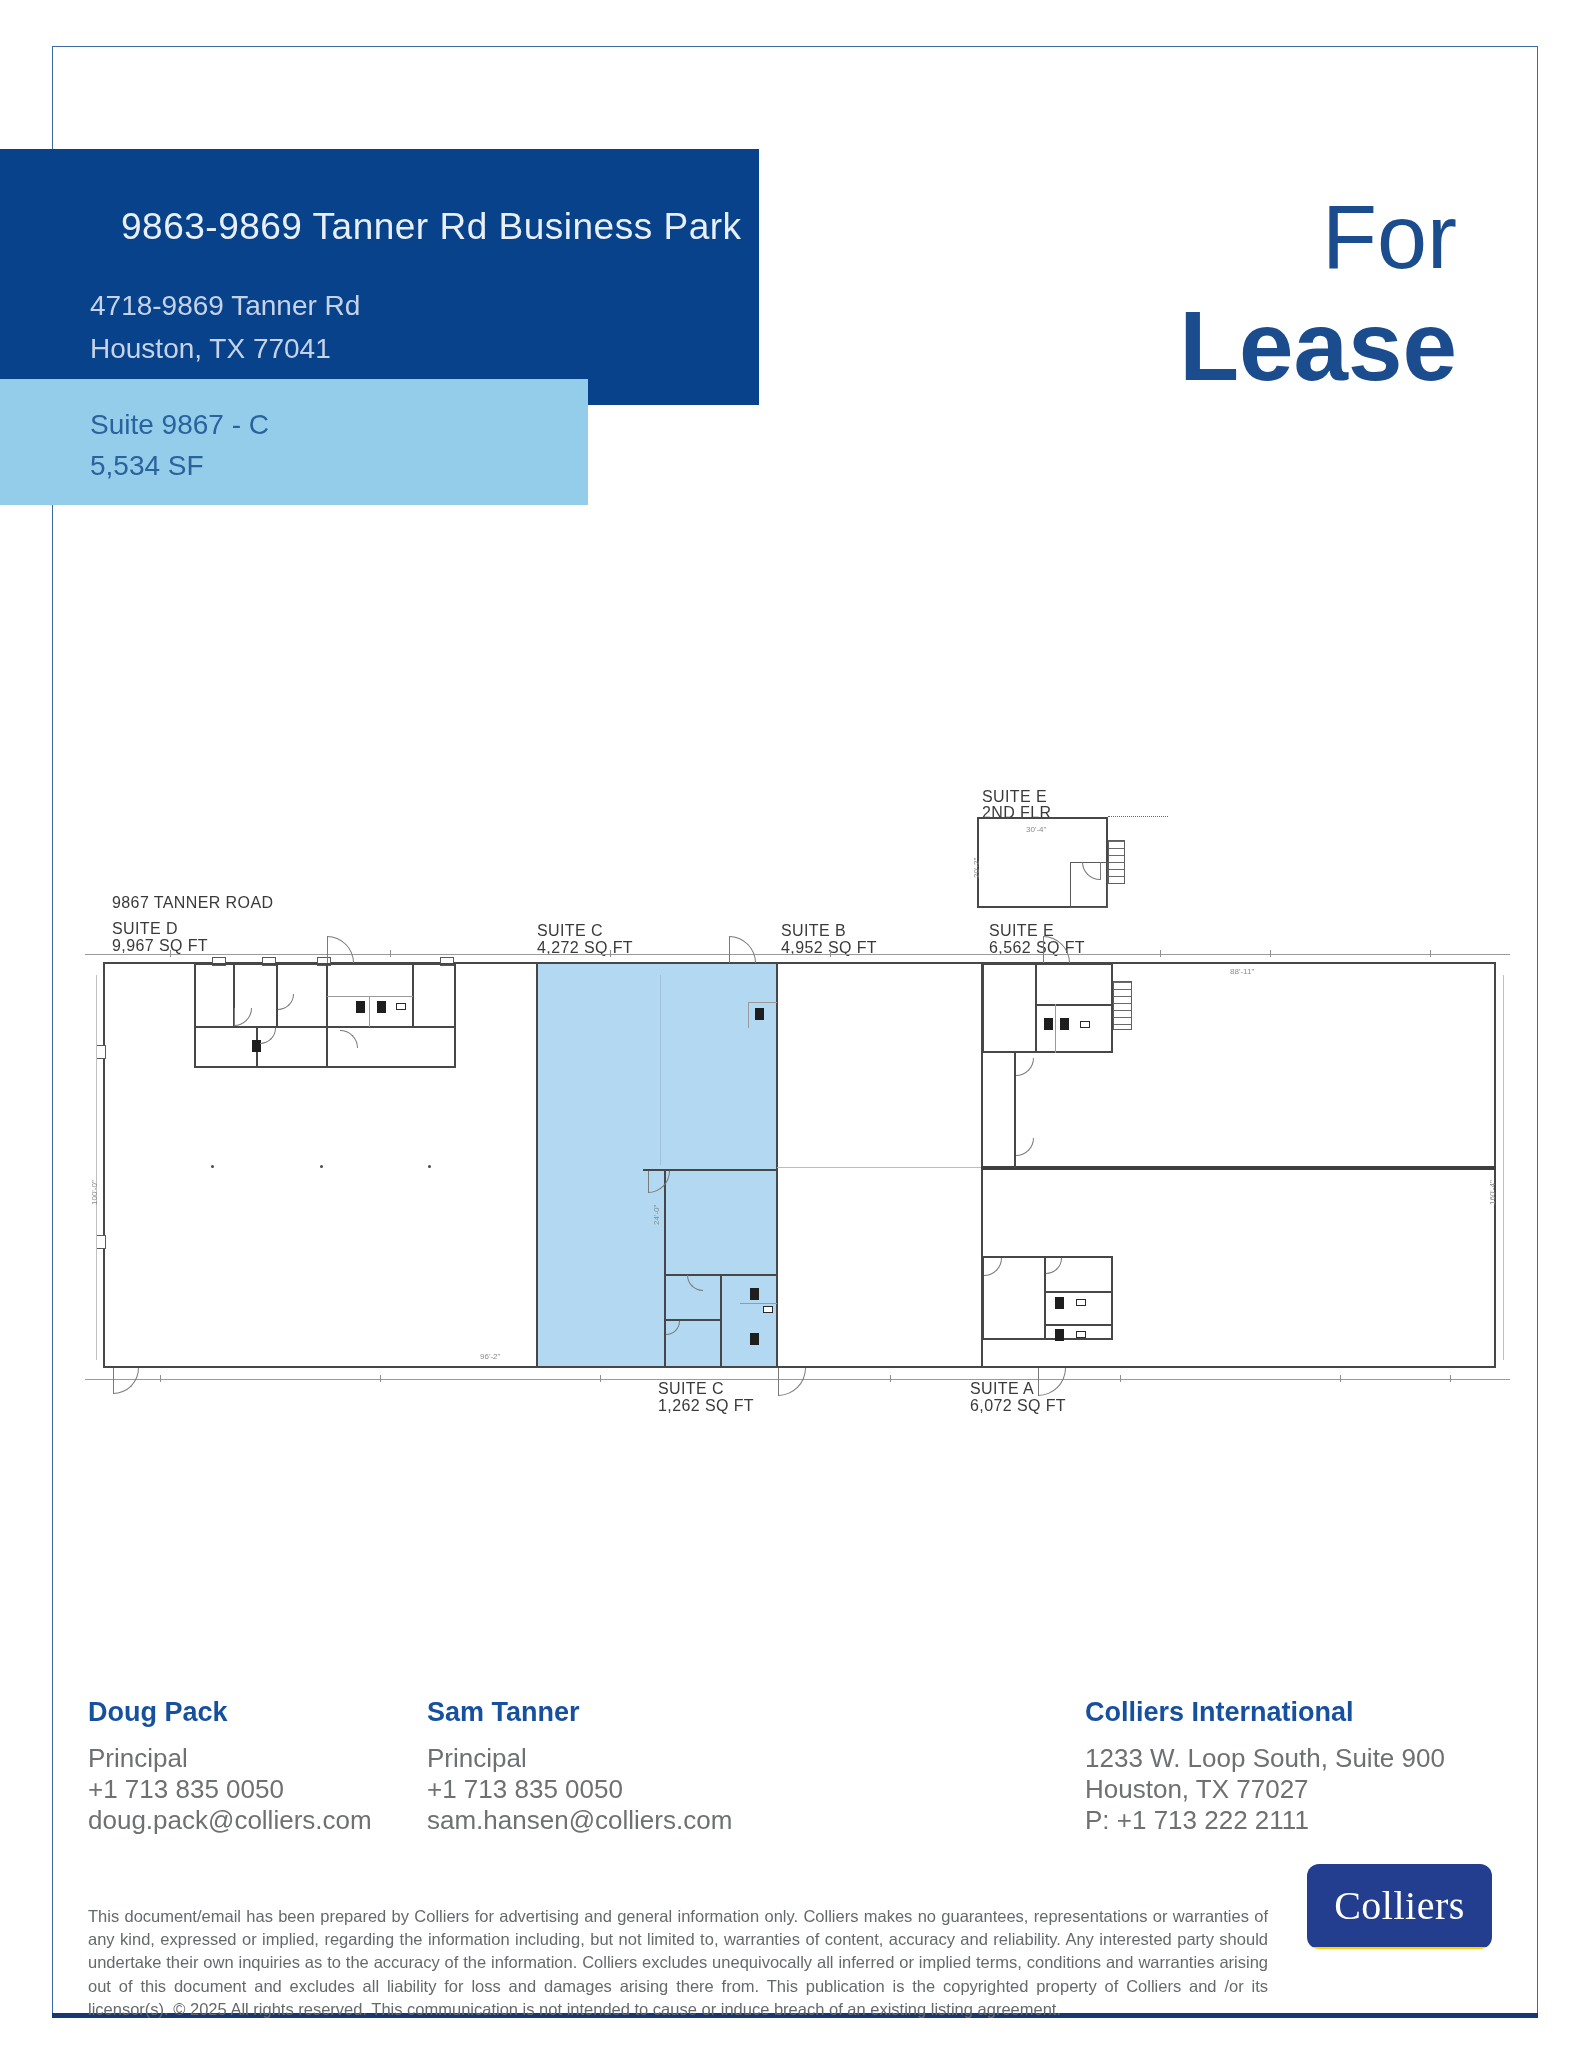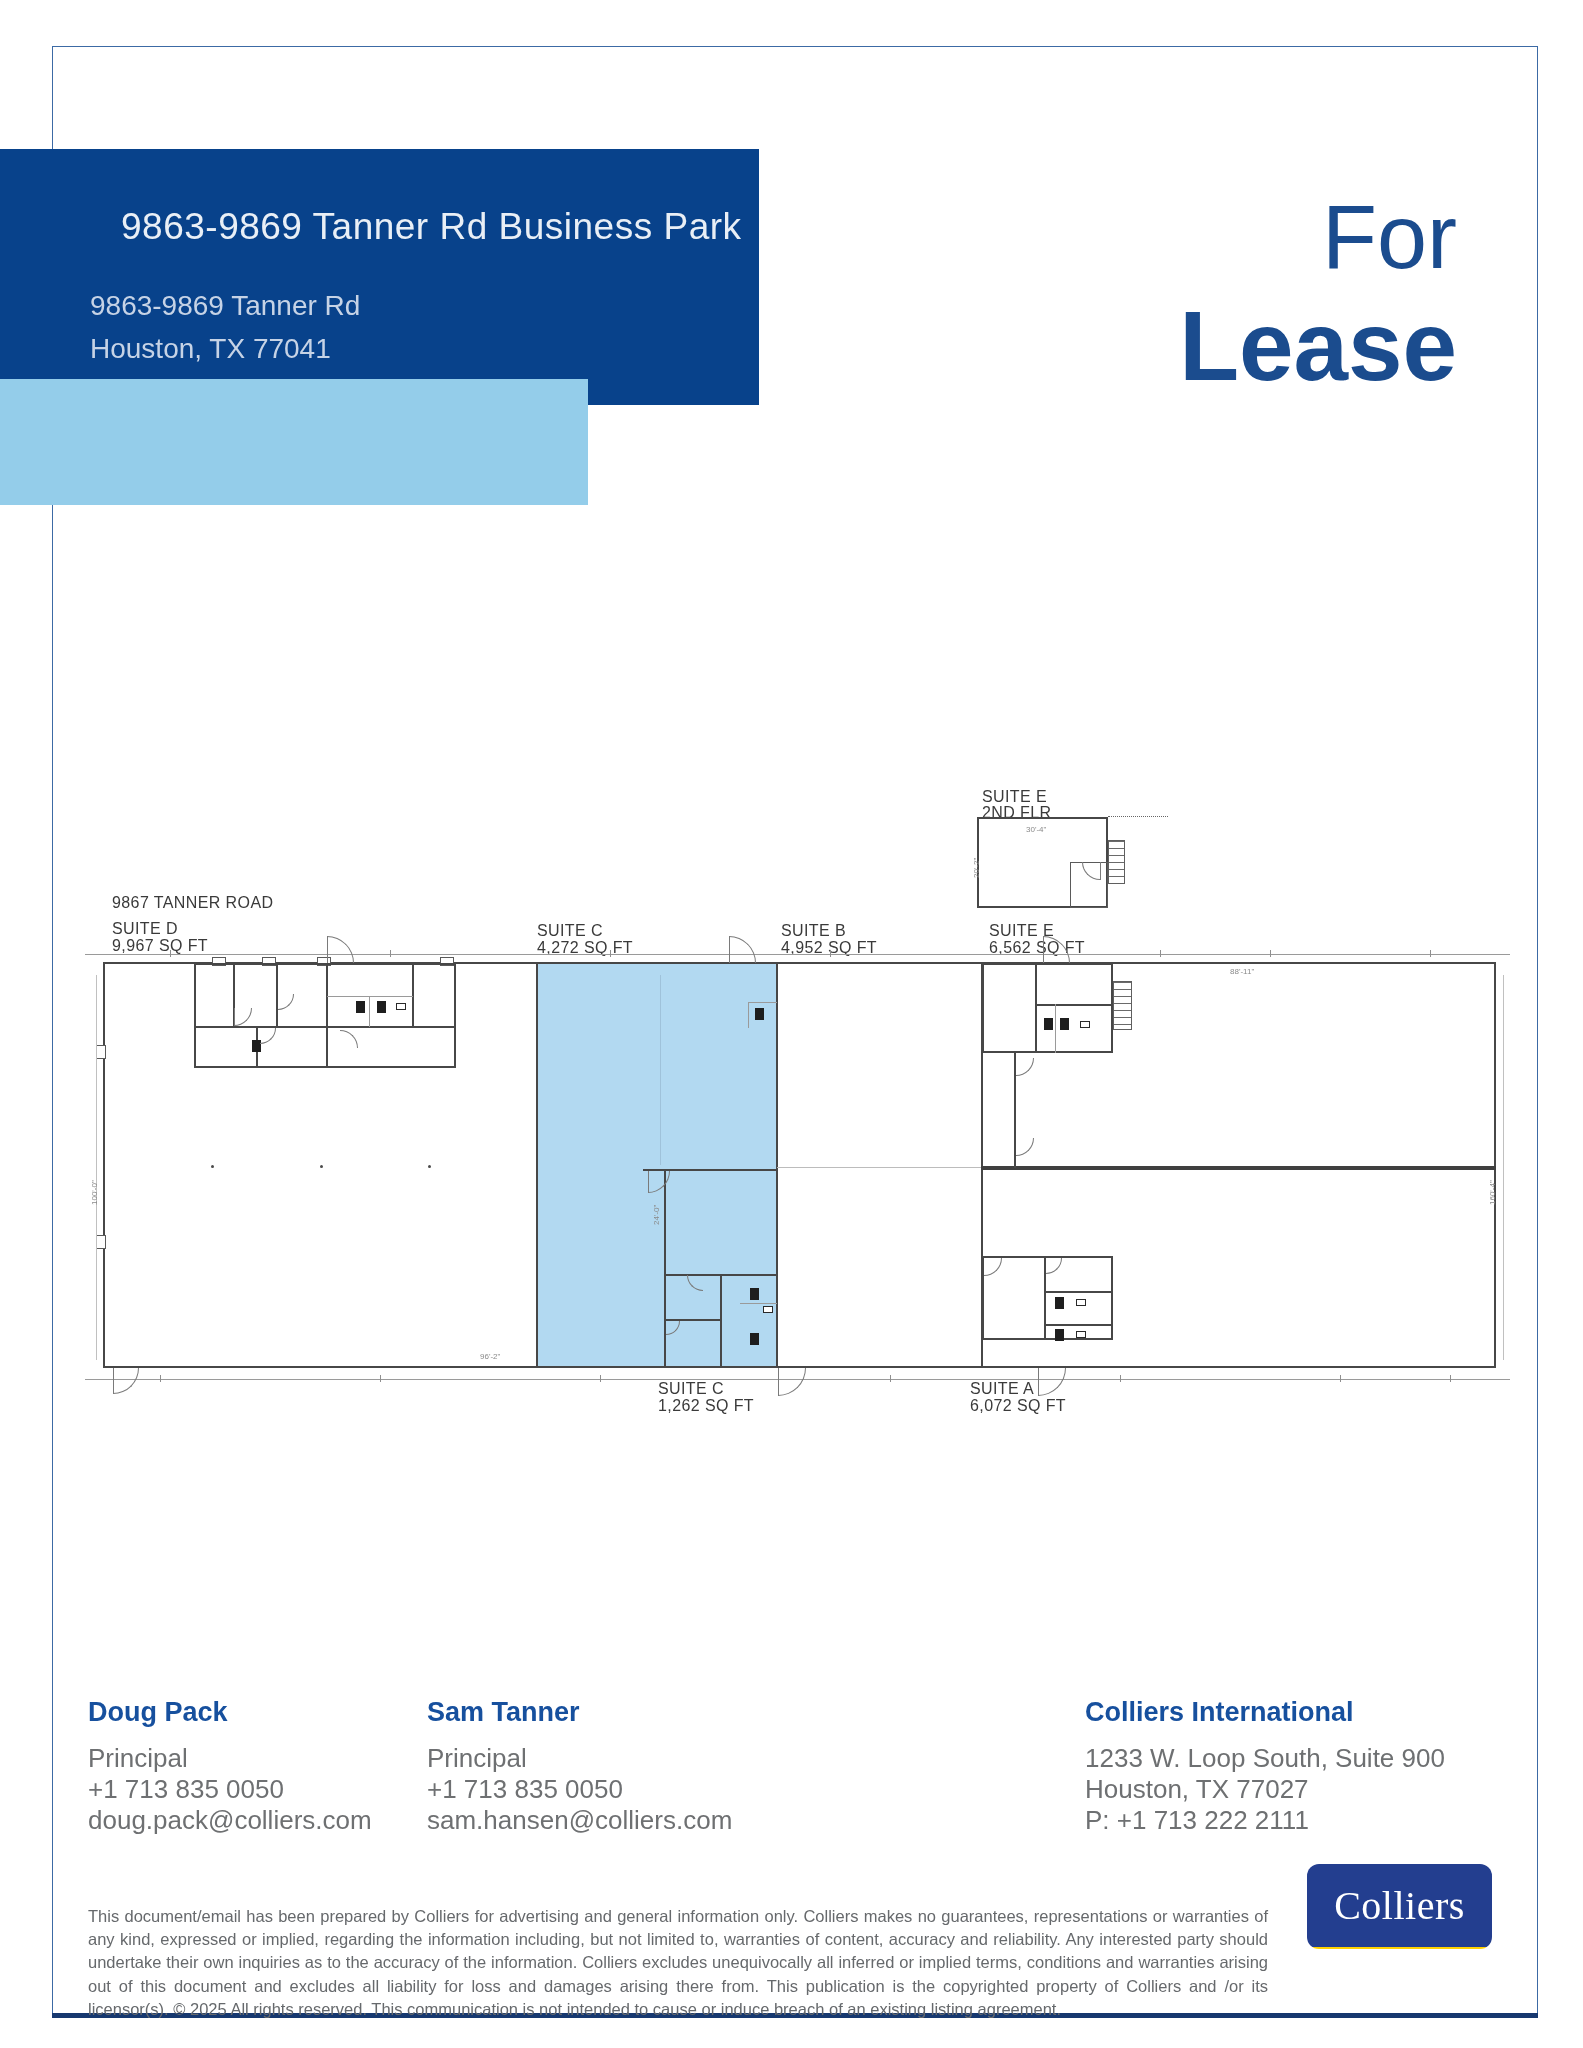--- a/index.html
+++ b/index.html
@@ -58,24 +58,28 @@
 <div id="page">
 
   <div class="frame" style="left:52px;top:46px;width:1486px;height:1px;"></div>
   <div class="frame" style="left:52px;top:46px;width:1px;height:1967px;"></div>
   <div class="frame" style="left:1537px;top:46px;width:1px;height:1967px;"></div>
   <div class="bottombar" style="left:52px;top:2013px;width:1486px;height:5px;"></div>
 
   <div id="darkbox"></div>
   <div id="title">9863-9869 Tanner Rd Business Park</div>
   <div id="addr">
-    <div>9863-9869 Tanner Rd</div>
+    <div>4718-9869 Tanner Rd</div>
     <div>Houston, TX 77041</div>
   </div>
   <div id="lightbox"></div>
+  <div id="suitebox">
+    <div>Suite 9867 - C</div>
+    <div>5,534 SF</div>
+  </div>
   <div id="lease">
     <div class="l1">For</div>
     <div class="l2">Lease</div>
   </div>
 
   <div>
 
     <div class="plabel" style="left:982px;top:788px;">SUITE E</div>
     <div class="plabel" style="left:982px;top:804px;">2ND FLR</div>
     <div class="box" style="left:977px;top:817px;width:131px;height:91px;"></div>

